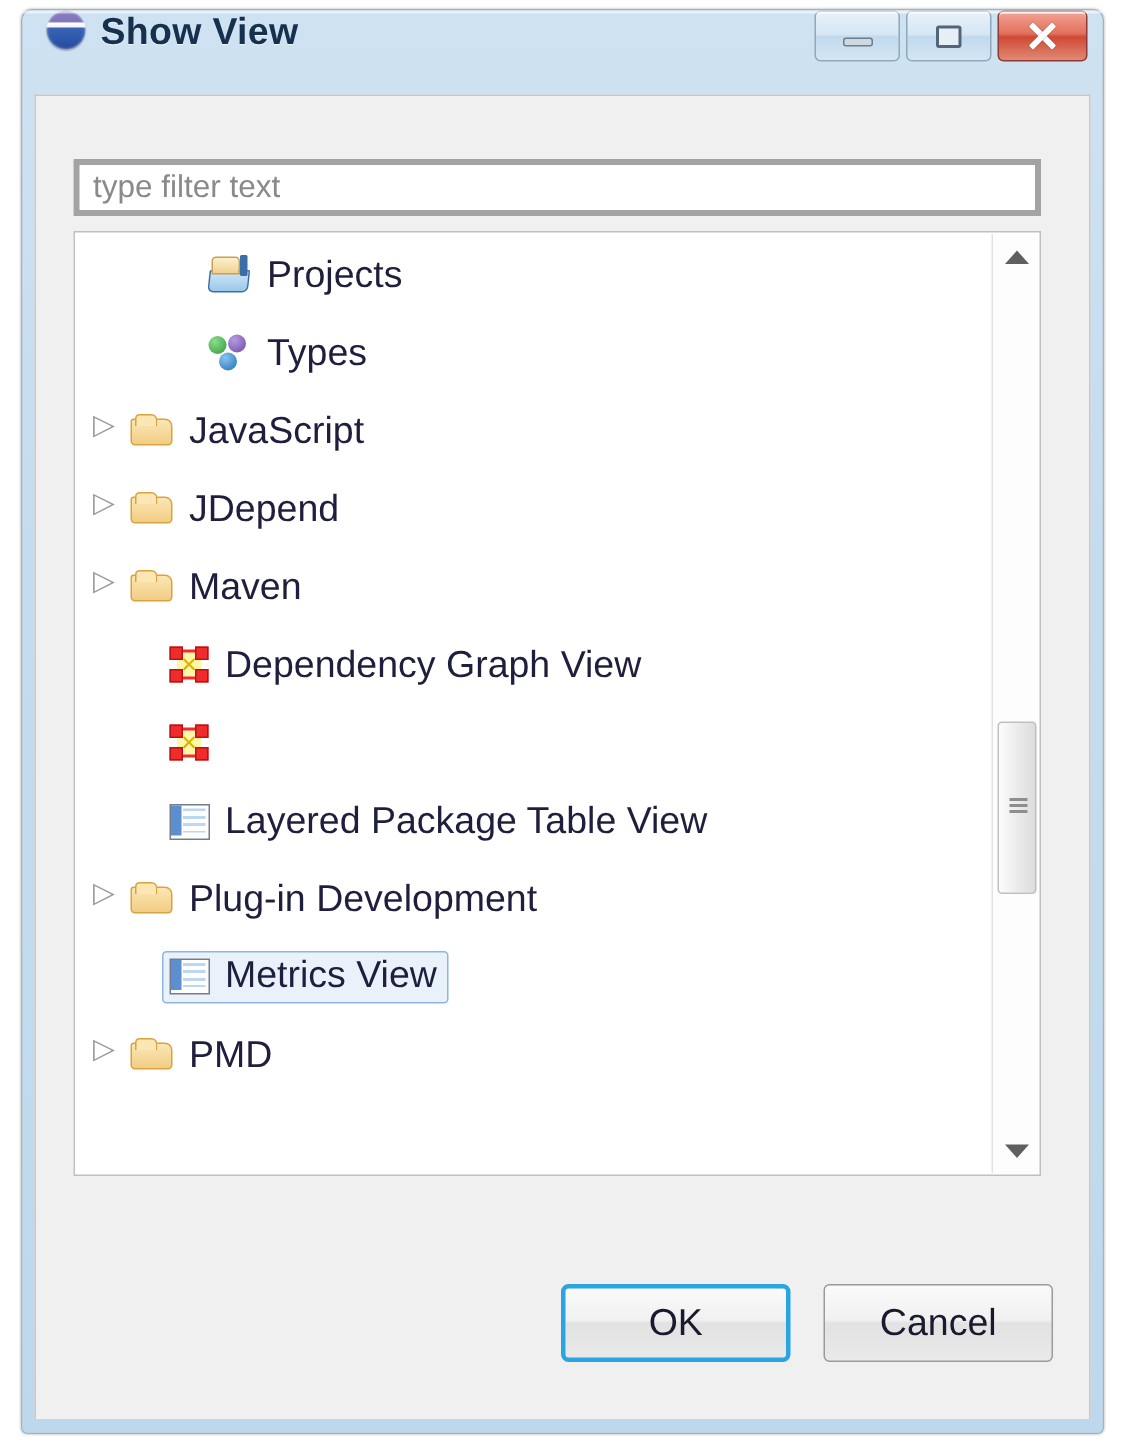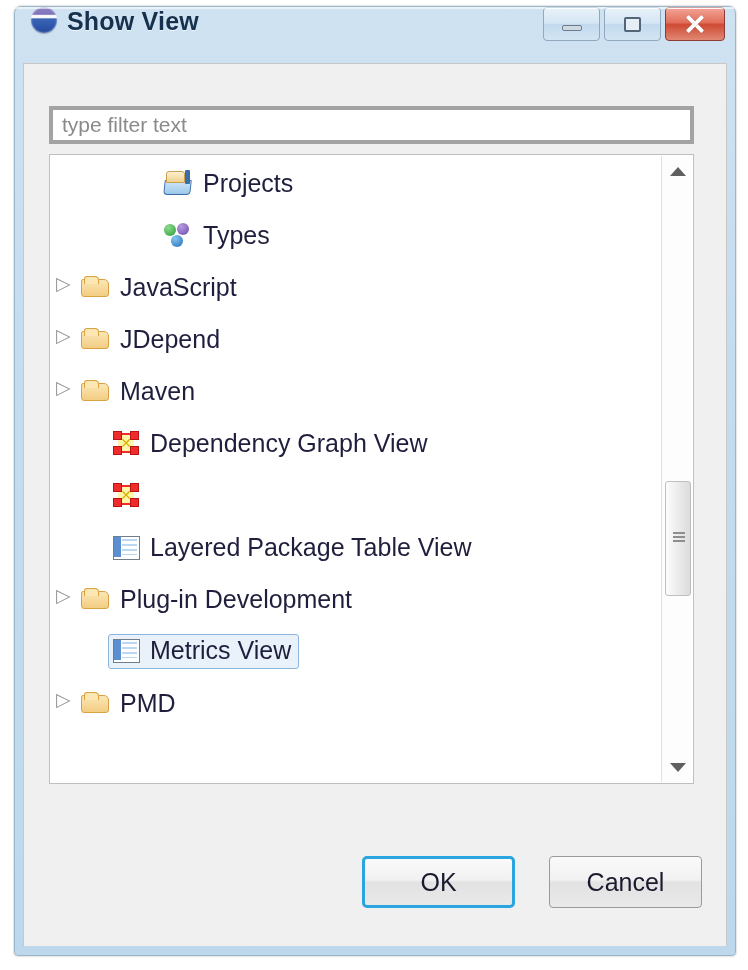--- a/index.html
+++ b/index.html
@@ -173,23 +173,23 @@
   }
   .twisty.expanded::after{
     content:"";
     position:absolute; left:4px; top:6px;
     width:0; height:0;
     border-left:10px solid #4a4a4a;
     border-bottom:10px solid transparent;
     border-top:2px solid transparent;
     transform:rotate(45deg);
   }
-  .indent-1{ padding-left:4px; }
+  .indent-1{ padding-left:10px; }
   .indent-2{ padding-left:62px; }
-  .indent-3{ padding-left:113px; }
+  .indent-3{ padding-left:88px; }
 
   .icon{
     width:30px; height:28px;
     flex:0 0 auto;
     margin-right:10px;
     position:relative;
   }
   
   .icon-folder::before{
     content:"";
@@ -352,21 +352,20 @@
   }
   .dlg-btn{
     width:153px; height:52px;
     font-family:"Liberation Sans", sans-serif;
     font-size:25px;
     color:#1a1a2e;
     background:linear-gradient(to bottom,#fafafa 0%, #f1f1f1 46%, #e2e2e2 50%, #e9e9e9 100%);
     border:1px solid #9a9a9a;
     border-radius:4px;
     cursor:default;
-    margin-left:12px;
   }
   .dlg-btn.default{
     border:3px solid #2aa5e0;
     border-radius:5px;
   }
 </style>
 </head>
 <body>
 
 <div id="window-frame">

